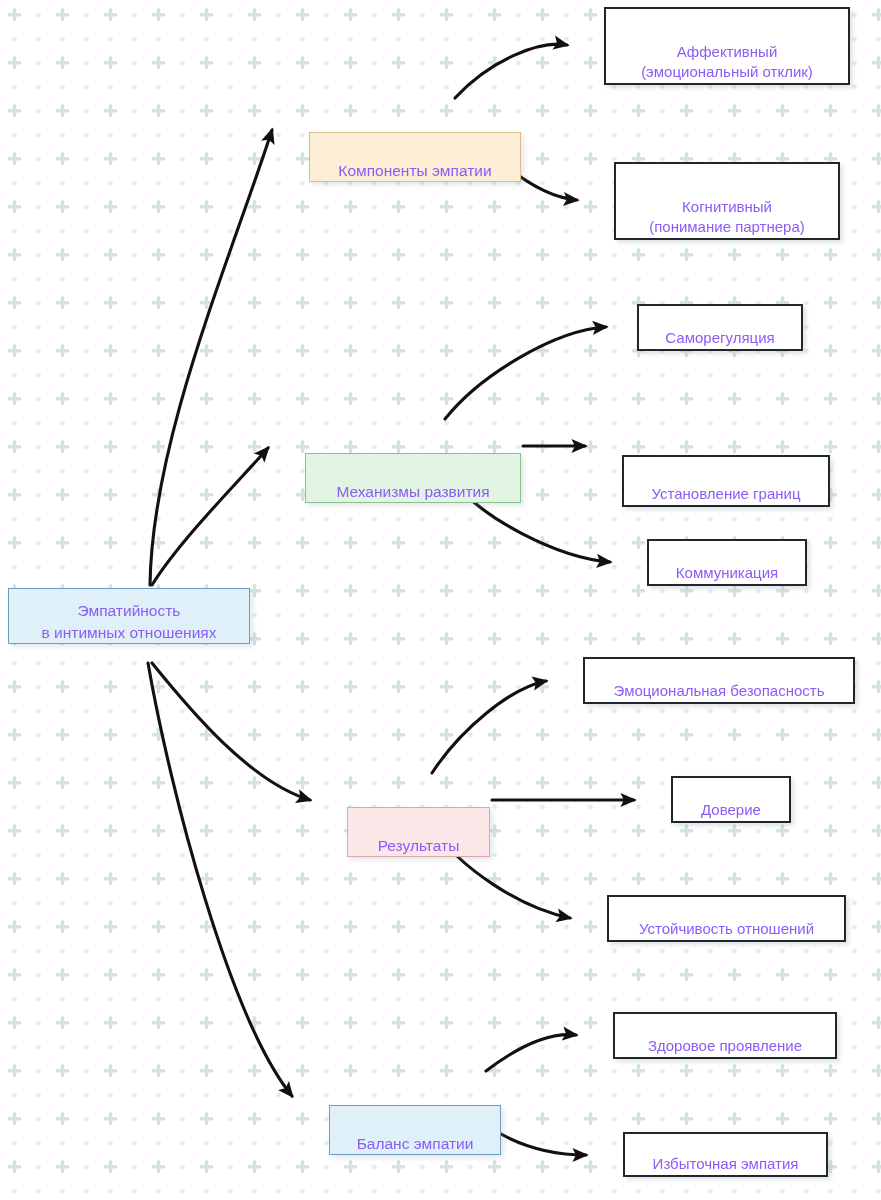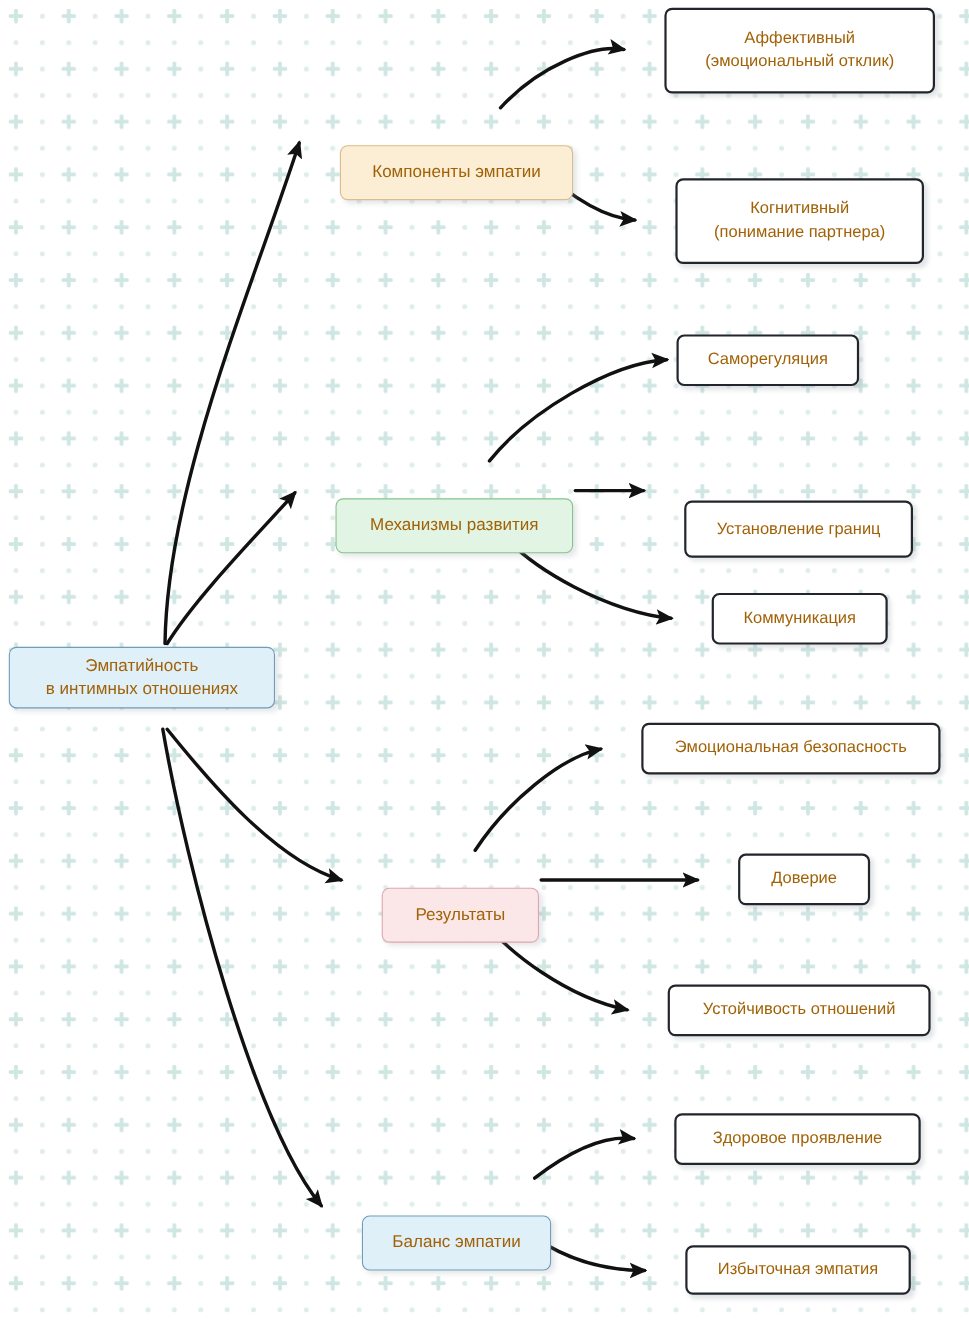--- a/index.html
+++ b/index.html
@@ -46,27 +46,26 @@
     left: 0; top: 0;
     width: 881px;
     height: 1200px;
     pointer-events: none;
   }
 
   .node {
     position: absolute;
     box-sizing: border-box;
     display: flex;
-    align-items: center;
+    align-items: flex-end;
     justify-content: center;
     text-align: center;
-    color: #a16207;
+    color: #8b5cf6;
     line-height: 1.38;
     box-shadow: 3px 3px 5px rgba(140,150,160,0.22);
-    border-radius: 7px;
   }
 
   .node-root {
     background: #e0f0f9;
     border: 1.6px solid #6f9dbb;
     font-size: 15.5px;
   }
 
   .node-branch {
     font-size: 15.5px;
@@ -176,21 +175,21 @@
         <span class="node-label">Аффективный
 (эмоциональный отклик)</span>
       </div>
       <div class="node node-leaf" style="left: 614px; top: 162px; width: 226px; height: 78px;">
         <span class="node-label">Когнитивный
 (понимание партнера)</span>
       </div>
       <div class="node node-branch tone-green" style="left: 305px; top: 421px; width: 216px; height: 50px;">
         <span class="node-label">Механизмы развития</span>
       </div>
-      <div class="node node-leaf" style="left: 615px; top: 304px; width: 166px; height: 47px;">
+      <div class="node node-leaf" style="left: 637px; top: 304px; width: 166px; height: 47px;">
         <span class="node-label">Саморегуляция</span>
       </div>
       <div class="node node-leaf" style="left: 622px; top: 423px; width: 208px; height: 52px; margin-top: 32px;">
         <span class="node-label">Установление границ</span>
       </div>
       <div class="node node-leaf" style="left: 647px; top: 539px; width: 160px; height: 47px;">
         <span class="node-label">Коммуникация</span>
       </div>
       <div class="node node-branch tone-pink" style="left: 347px; top: 775px; width: 143px; height: 50px;">
         <span class="node-label">Результаты</span>

